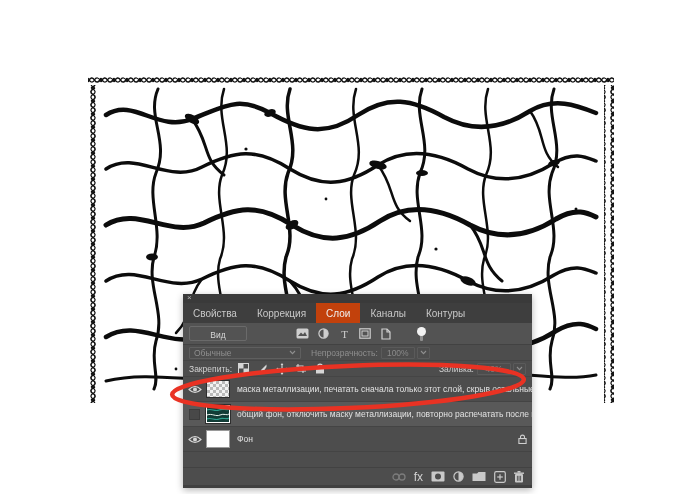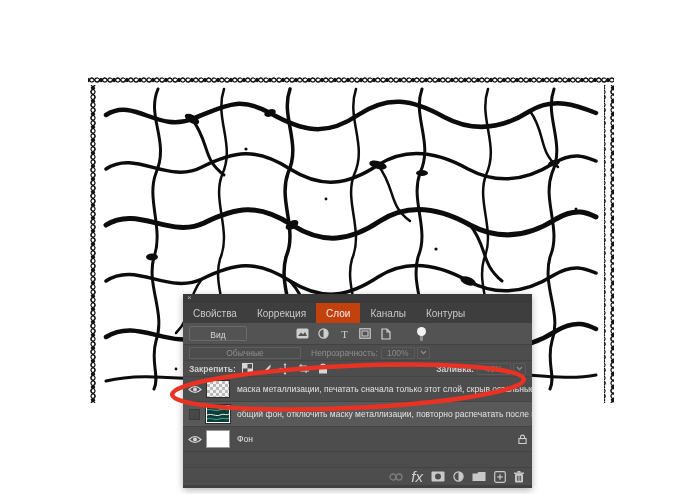--- a/index.html
+++ b/index.html
@@ -27,28 +27,28 @@
   .search-combo .grow { flex:1; }
   .ficons { display:flex; gap:7px; margin-left:48px; align-items:center; }
   .ficon { width:14px; height:14px; display:flex; align-items:center; justify-content:center; color:#d0d0d0; }
   .ftoggle { margin-left:24px; width:9px; height:14px; position:relative; }
   .ftoggle .stem { position:absolute; left:3px; top:6px; width:3px; height:8px; background:#8f8f8f; border-radius:1px; }
   .ftoggle .knob { position:absolute; left:0; top:0; width:9px; height:9px; background:#f2f2f2; border-radius:50%; }
 
   .blend-row,.lock-row { height:16px; display:flex; align-items:center; padding:0 6px;
                          border-bottom:1px solid #454545; color:#8f8f8f; }
   .select-box { width:112px; height:12px; border:1px solid #5f5f5f; border-radius:1px;
-                display:flex; align-items:center; padding:0 4px; color:#8f8f8f;flex-direction:column; }
+                display:flex; align-items:center; padding:0 4px; color:#8f8f8f; }
   .select-box .grow { flex:1; }
   .mini-field { width:34px; height:12px; border:1px solid #5a5a5a; border-radius:1px;
                 margin-left:3px; display:flex; align-items:flex-start; justify-content:center; color:#8a8a8a; }
   .mini-drop { width:13px; height:12px; border:1px solid #5a5a5a; border-radius:1px; margin-left:2px;
                display:flex; align-items:center; justify-content:center; color:#8a8a8a; }
   .lbl { white-space:nowrap; }
-  .lock-row .lbl { color:#cfcfcf;font-weight:bold; }
+  .lock-row .lbl { color:#cfcfcf; }
   .lock-icons { display:flex; gap:6px; margin-left:5px; color:#d6d6d6; }
   .lock-icons .licon { width:13px; height:13px; display:flex; align-items:center; justify-content:center; }
 
   .layers-list { }
   .layer-row { height:25px; display:flex; align-items:center; border-bottom:1px solid #444; }
   .layer-row.selected { background:#595959; }
   .eye-well { width:23px; display:flex; align-items:center; justify-content:center; color:#d6d6d6; }
   .eye-box { width:11px; height:11px; border:1px solid #3c3c3c; background:#484848; }
   .thumb { width:24px; height:18px; margin-right:7px; flex:none; }
   .thumb.checker {
@@ -60,21 +60,21 @@
   .thumb.framed { border:1px solid #fff; outline:1px solid #2e2e2e; }
   .thumb.white { background:#fff; border:1px solid #9a9a9a; }
   .layer-name { flex:1; color:#e2e2e2; font-size:8.5px; line-height:10px; padding-right:4px;
                 white-space:nowrap; overflow:hidden; }
   .layer-lock { width:20px; color:#cfcfcf; display:flex; justify-content:center; }
 
   .panel-spacer { height:15px; }
   .panel-footer { height:18px; border-top:1px solid #424242; display:flex; align-items:center;
                   justify-content:flex-end; gap:8px; padding:0 8px; color:#c9c9c9; }
   .panel-footer .dim { color:#7c7c7c; }
-  .fx-label { font-style:italic; font-size:15px; color:#d0d0d0; }
+  .fx-label { font-size:12px; color:#d0d0d0; }
   .panel-lip { height:3px; background:#404040; }
 
   
   #annotation { position:absolute; left:160px; top:356px; width:380px; height:64px;
                 pointer-events:none; }
   svg { display:block; }
 </style>
 </head>
 <body>
 

